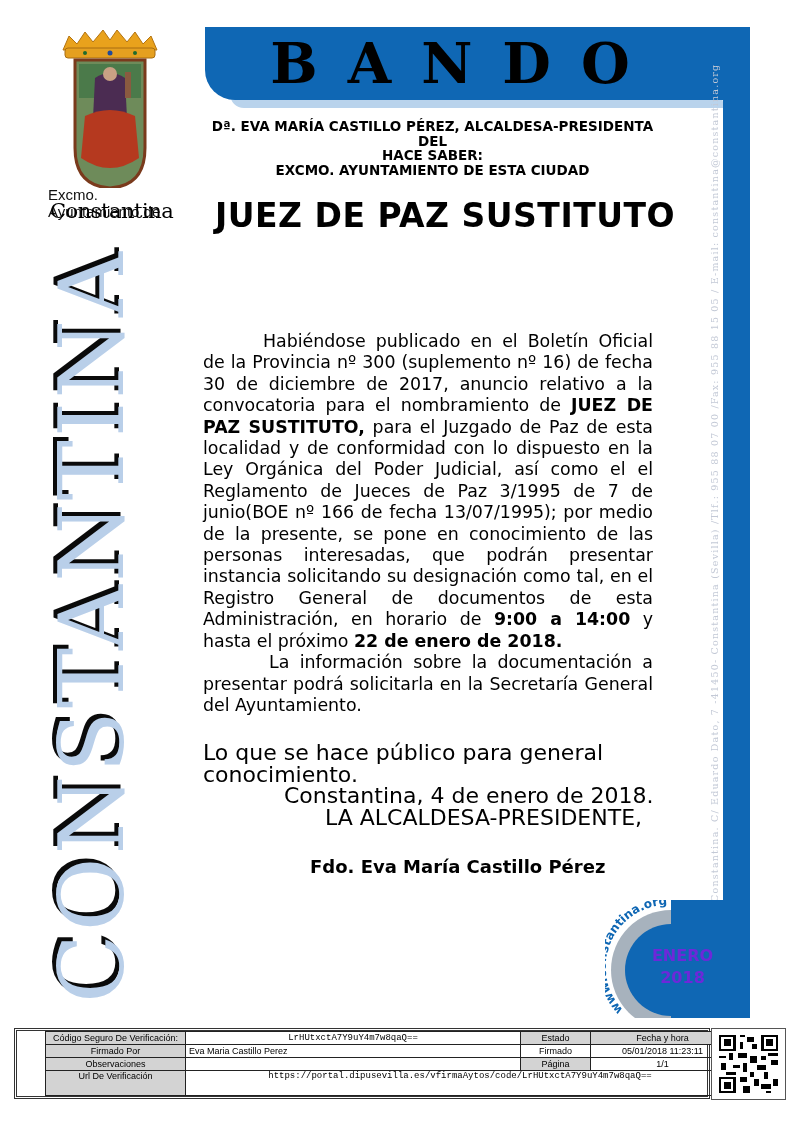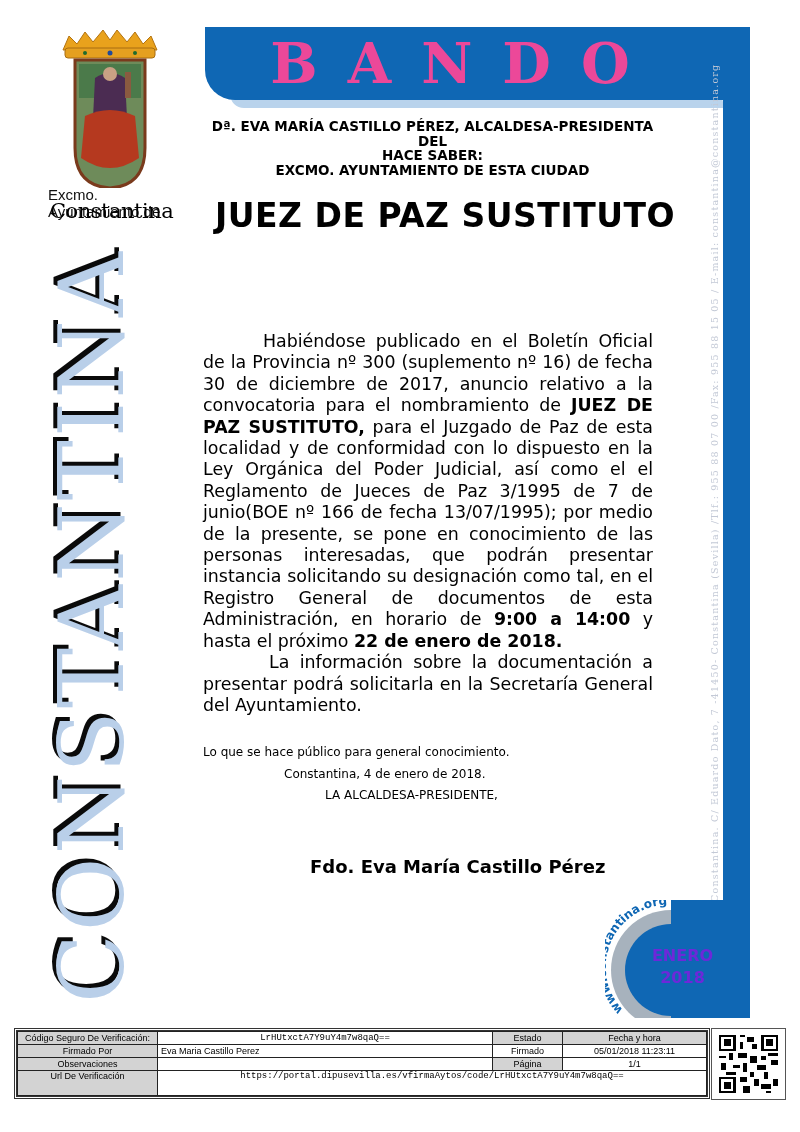--- a/index.html
+++ b/index.html
@@ -1,21 +1,21 @@
 <!DOCTYPE html>
 <html><head>
 <meta charset="utf-8">
 <style>
   html, body { margin:0; padding:0; }
   body { width:800px; height:1132px; background:#ffffff; position:relative; overflow:hidden; font-family:"DejaVu Sans", sans-serif; color:#000; }
 
   
   .band { position:absolute; left:205px; top:27px; width:545px; height:73px; background:#0f67b4; border-bottom-left-radius:30px; }
   .band-shadow { position:absolute; left:230px; top:92px; width:493px; height:16px; background:#b9d3ec; border-bottom-left-radius:14px; border-top-right-radius:10px; }
-  .band-title { position:absolute; left:205px; top:27px; width:480px; height:73px; text-align:center; color:#ec4899; font-family:"DejaVu Serif", serif; font-weight:bold; font-size:56px; letter-spacing:30px; line-height:73px; padding-left:40px; box-sizing:border-box; }
+  .band-title { position:absolute; left:205px; top:27px; width:480px; height:73px; text-align:center; color:#000000; font-family:"DejaVu Serif", serif; font-weight:bold; font-size:56px; letter-spacing:30px; line-height:73px; padding-left:40px; box-sizing:border-box; }
   .stripe { position:absolute; left:723px; top:100px; width:27px; height:918px; background:#0f67b4; }
   .stripe-text { position:absolute; left:706px; top:100px; width:16px; height:800px; }
   .stripe-text span { position:absolute; left:50%; top:50%; transform:translate(-50%,-50%) rotate(-90deg); white-space:nowrap; font-family:"DejaVu Serif", serif; font-size:9.5px; color:#c3c9d6; letter-spacing:1.2px; }
 
   
   .crest { position:absolute; left:55px; top:28px; width:110px; height:160px; }
   .crest-caption { position:absolute; left:48px; top:186px; width:130px; font-family:Liberation Sans, sans-serif; font-size:15px; color:#111; }
   .crest-name { position:absolute; left:50px; top:199px; font-family:"DejaVu Serif", serif; font-size:21px; color:#000; letter-spacing:-0.5px; }
 
   
@@ -24,33 +24,33 @@
 
   
   .hdr { position:absolute; left:150px; top:119px; width:565px; text-align:center; font-weight:bold; font-size:13.5px; line-height:14.5px; }
   .hdr div { }
   .big-title { position:absolute; left:180px; top:196px; width:530px; text-align:center; font-weight:bold; font-size:33px; letter-spacing:0.5px; }
 
   
   .body { position:absolute; left:203px; top:331px; width:450px; font-size:17.4px; line-height:21.4px; text-align:justify; }
   .body p { margin:0; text-indent:60px; }
   .body p.p2 { text-indent:66px; }
-  .closing { position:absolute; left:203px; top:742px; width:460px; font-size:12px; line-height:21.6px; }
+  .closing { position:absolute; left:203px; top:742px; width:460px; font-size:22px; line-height:21.6px; }
   .closing div:nth-child(1) { padding-left:0; }
   .closing div:nth-child(2) { padding-left:81px; }
   .closing div:nth-child(3) { padding-left:122px; }
   .sign { position:absolute; left:310px; top:856px; font-weight:bold; font-size:18px; }
 
   
   .badge { position:absolute; left:605px; top:900px; width:118px; height:118px; }
   .badge-text { position:absolute; left:640px; top:945px; width:85px; text-align:center; color:#6d28d9; font-weight:bold; font-size:16px; line-height:22px; }
 
   
   .verif { position:absolute; left:14px; top:1028px; width:696px; border:3px double #333; box-sizing:border-box; }
-  .verif table { border-collapse:collapse; width:100%; font-family:"Liberation Sans", sans-serif; font-size:9px; }
+  .verif table { border-collapse:collapse; width:100%; font-family:"Liberation Sans", sans-serif; font-size:9px;margin-left:28px; }
   .verif td { border:1px solid #222; padding:0 3px; height:12px; line-height:11px; }
   .verif td.lbl { background:#d3d3d3; text-align:center; }
   .verif td.mono { font-family:"Liberation Mono", monospace; text-align:center; font-size:9px; }
   .qr { position:absolute; left:711px; top:1028px; width:75px; height:72px; border:1px solid #555; box-sizing:border-box; background:#fff; }
 </style>
 </head>
 <body>
 
 <div class="band-shadow"></div>
 <div class="band"></div>

